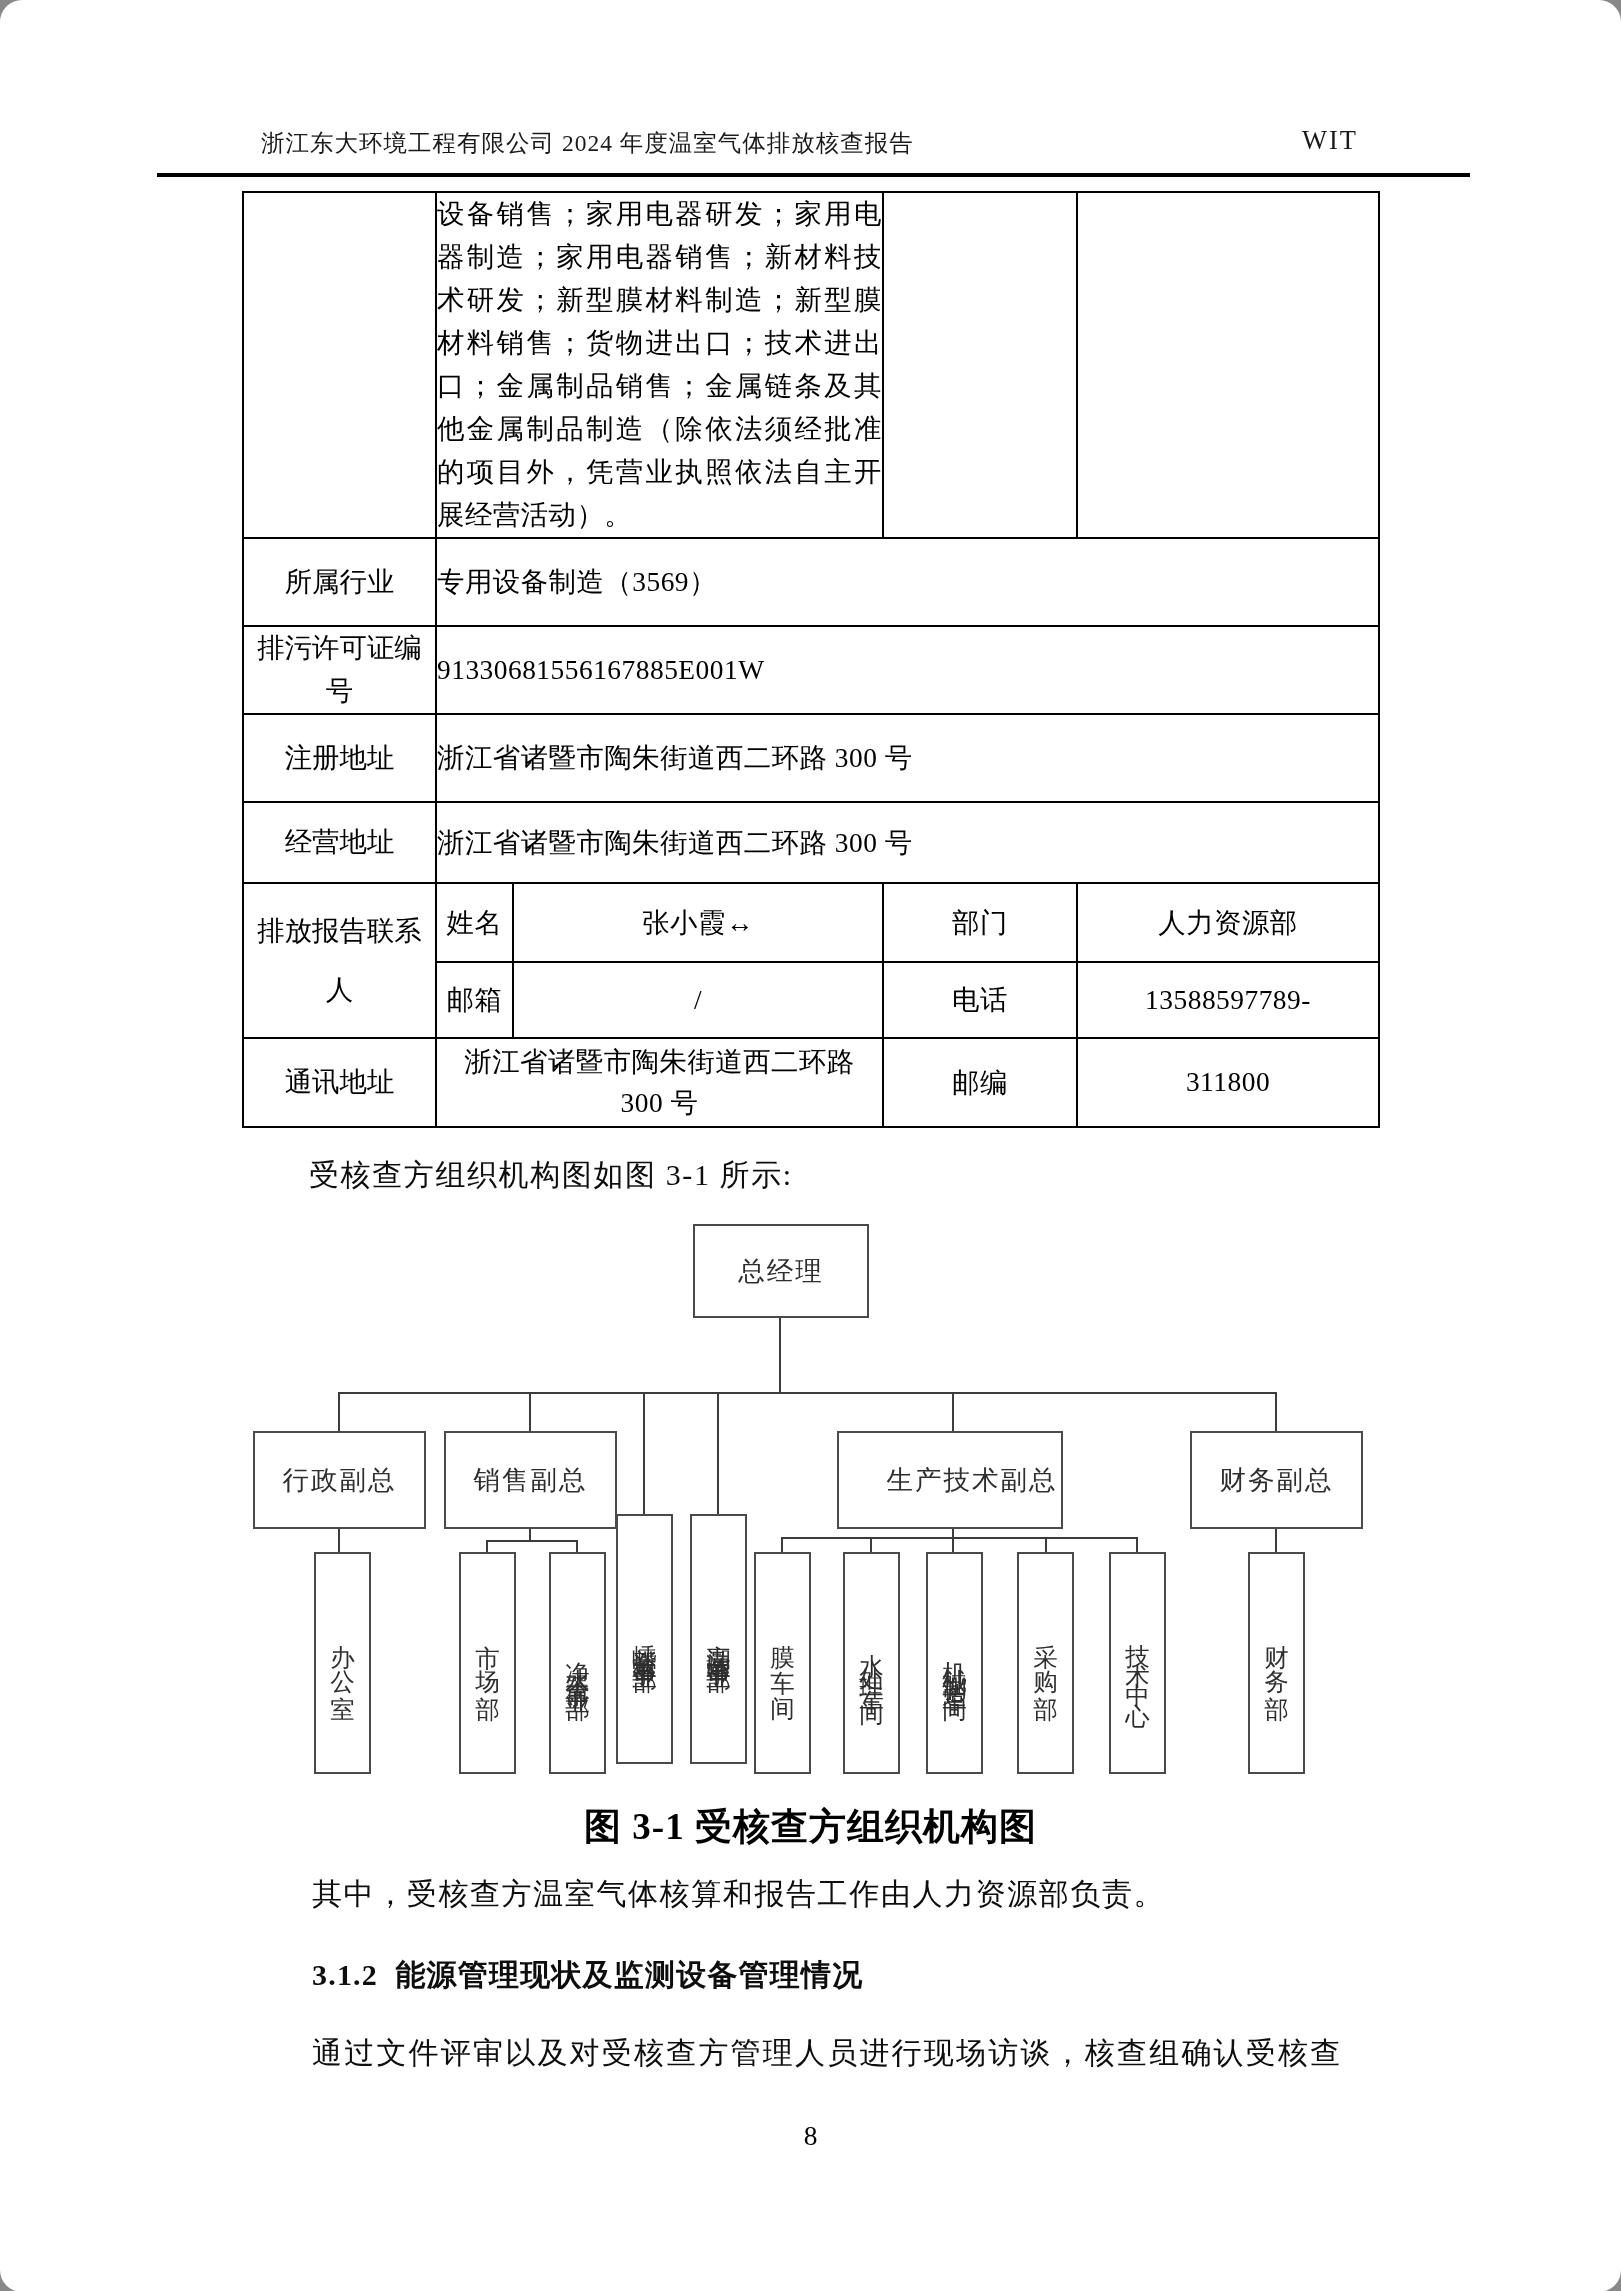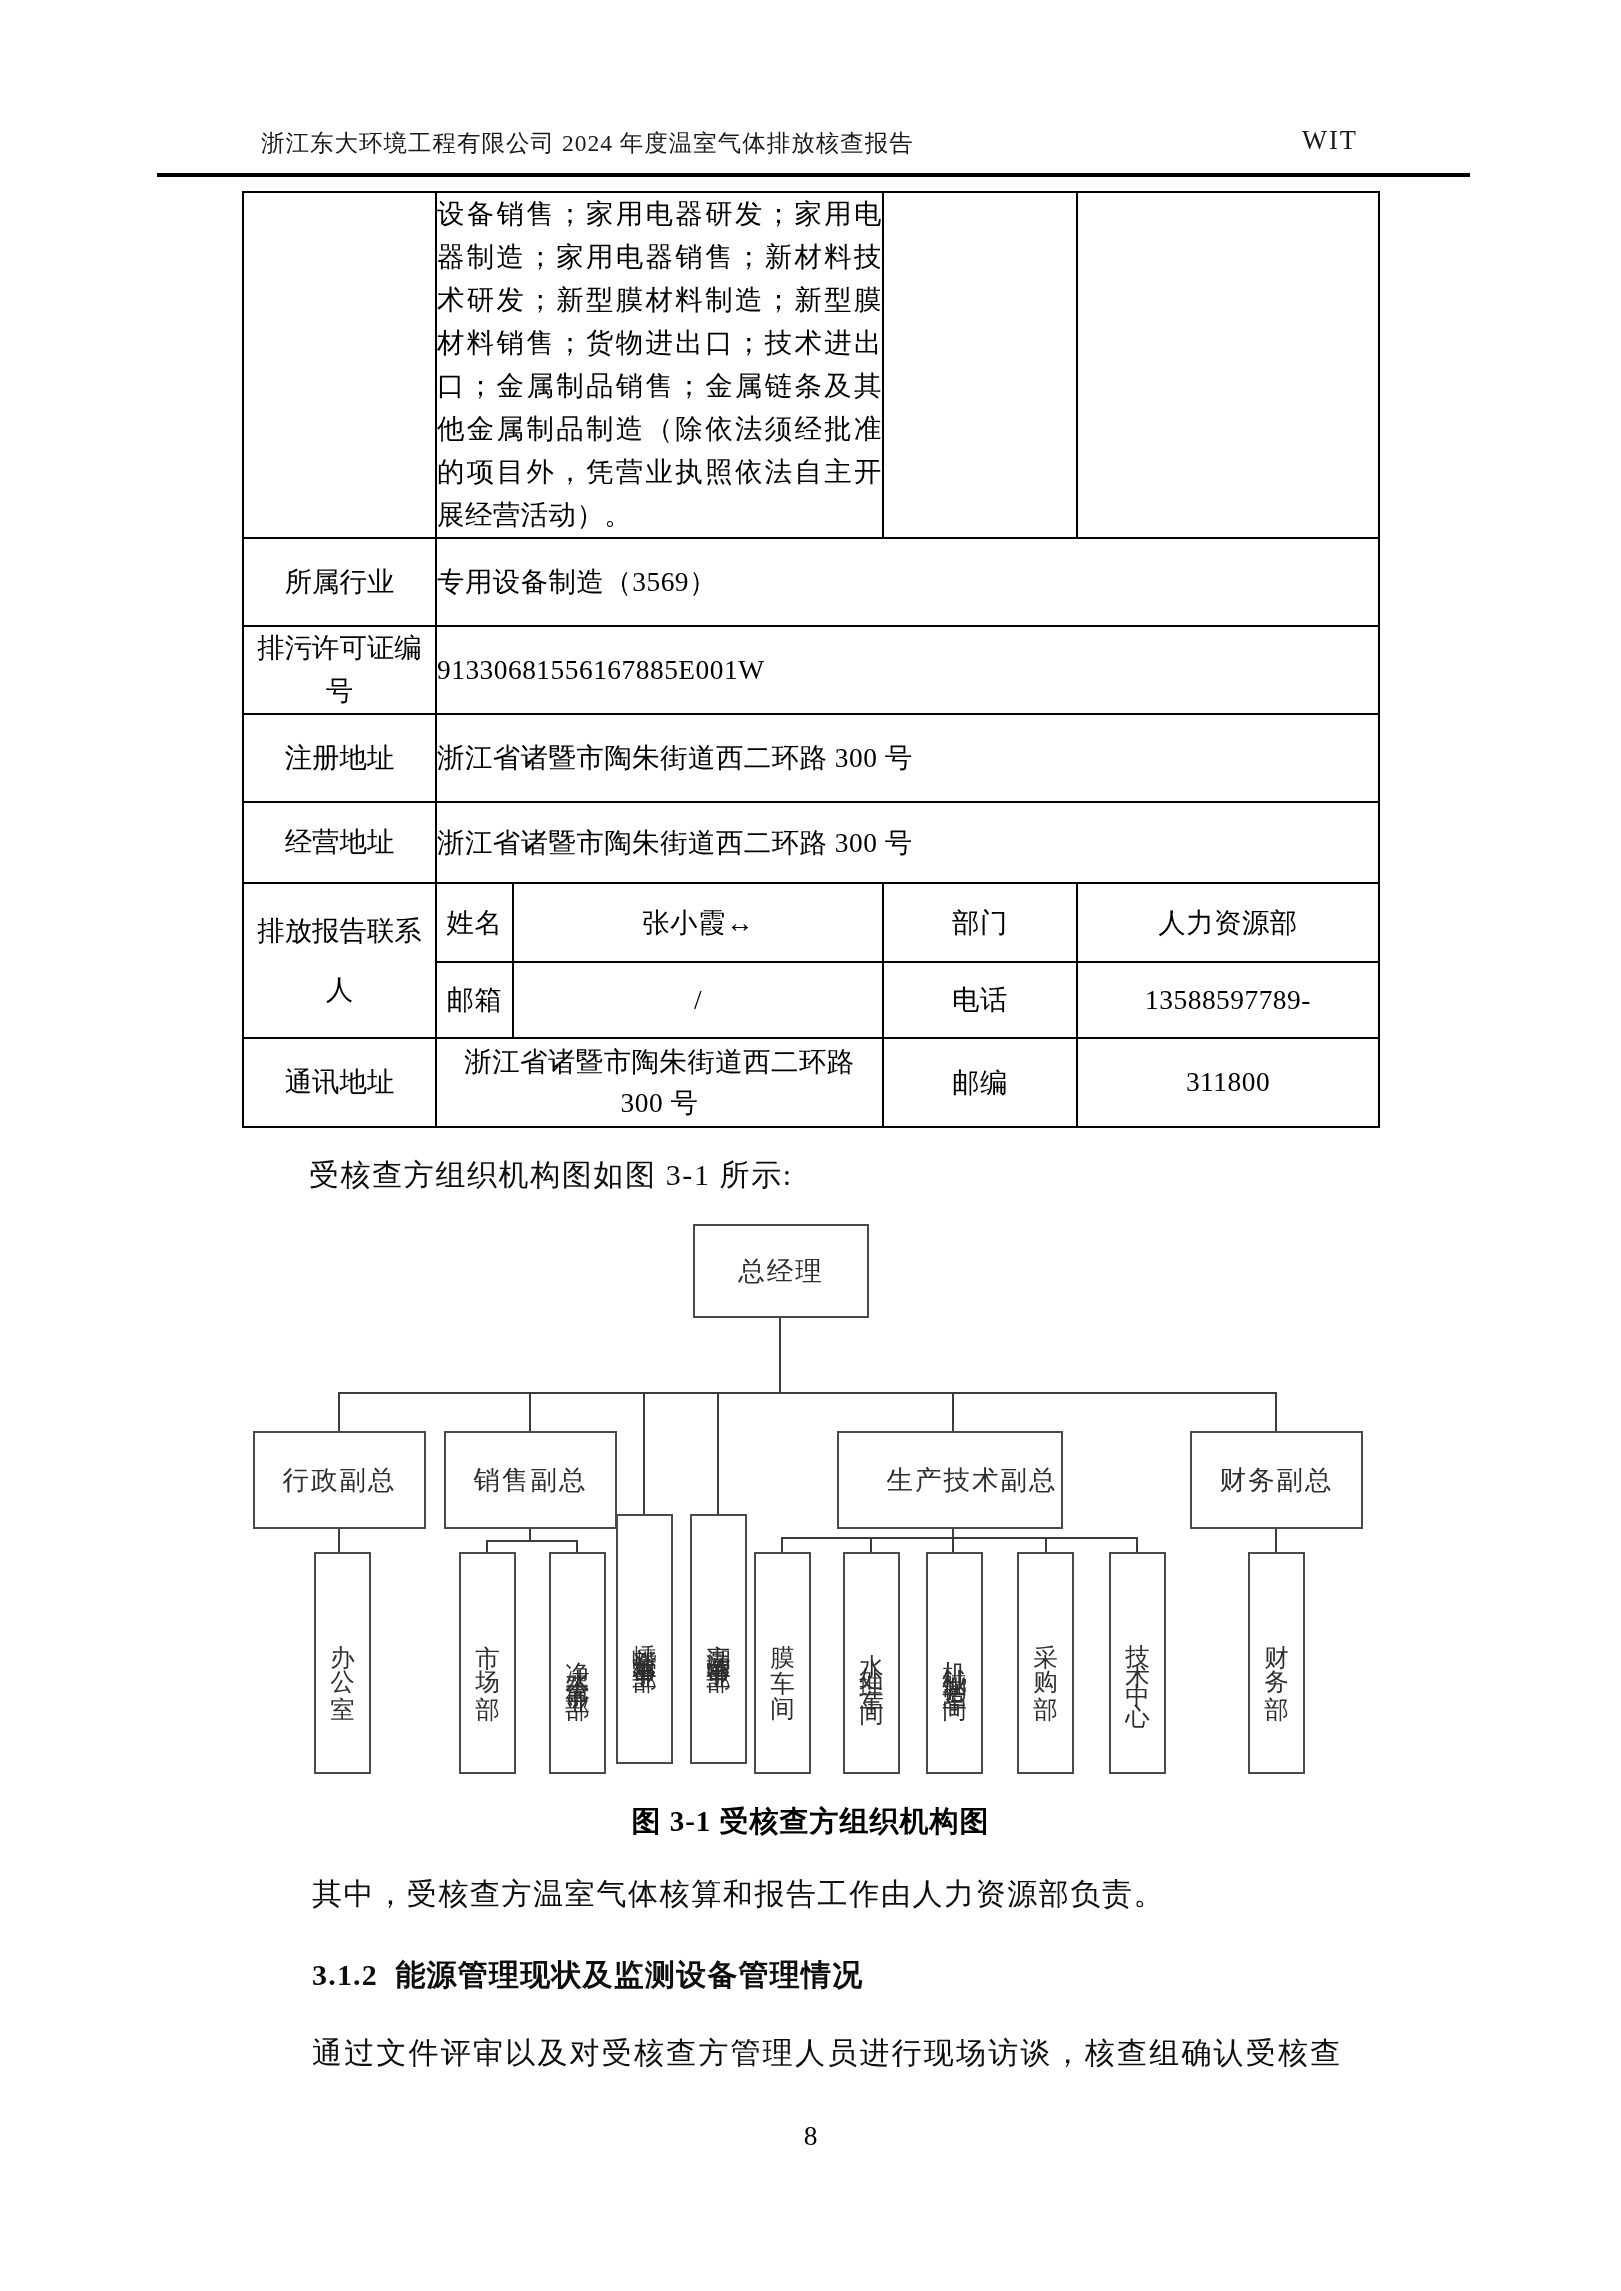--- a/index.html
+++ b/index.html
@@ -3,20 +3,21 @@
 <meta charset="utf-8">
 <style>
   html,body{margin:0;padding:0;background:#888;}
   .page{
     position:relative;
     width:1621px;height:2292px;
     background:#ffffff;
     font-family:"Liberation Serif","DejaVu Serif",serif;
     color:#111;
     overflow:hidden;
+    border-radius:22px;
   }
   
   .hdr-left{position:absolute;left:261px;top:127px;font-size:23.5px;letter-spacing:1px;color:#1a1a1a;}
   .hdr-right{position:absolute;left:1302px;top:125px;font-size:26.5px;letter-spacing:2px;color:#1a1a1a;}
   .hdr-rule{position:absolute;left:157px;top:173px;width:1313px;height:3.9px;background:#000;}
   
   table.info{
     position:absolute;left:242px;top:191px;
     width:1136px;border-collapse:collapse;table-layout:fixed;
     font-size:27.4px;color:#000;
@@ -49,21 +50,21 @@
   .oc-line{position:absolute;background:#3c3c3c;}
   .dept{width:57px;}
   .dept span{writing-mode:vertical-lr;text-orientation:upright;font-size:24.5px;color:#2e2e2e;}
   .g3 span{letter-spacing:25.5px;}
   .g4 span{letter-spacing:19.6px;}
   .g5 span{letter-spacing:11.8px;}
   .g6 span{letter-spacing:6.9px;}
   .g7 span{letter-spacing:3.9px;}
   .oc-caption{
     position:absolute;left:0;top:1802px;width:1621px;text-align:center;
-    font-size:29px;font-weight:bold;color:#000;letter-spacing:1px;
+    font-size:37px;font-weight:bold;color:#000;letter-spacing:1px;
   }
 </style>
 </head>
 <body>
 
 <div class="page">
 
   <div class="hdr-left">浙江东大环境工程有限公司 2024 年度温室气体排放核查报告</div>
   <div class="hdr-right">WIT</div>
   <div class="hdr-rule"></div>

